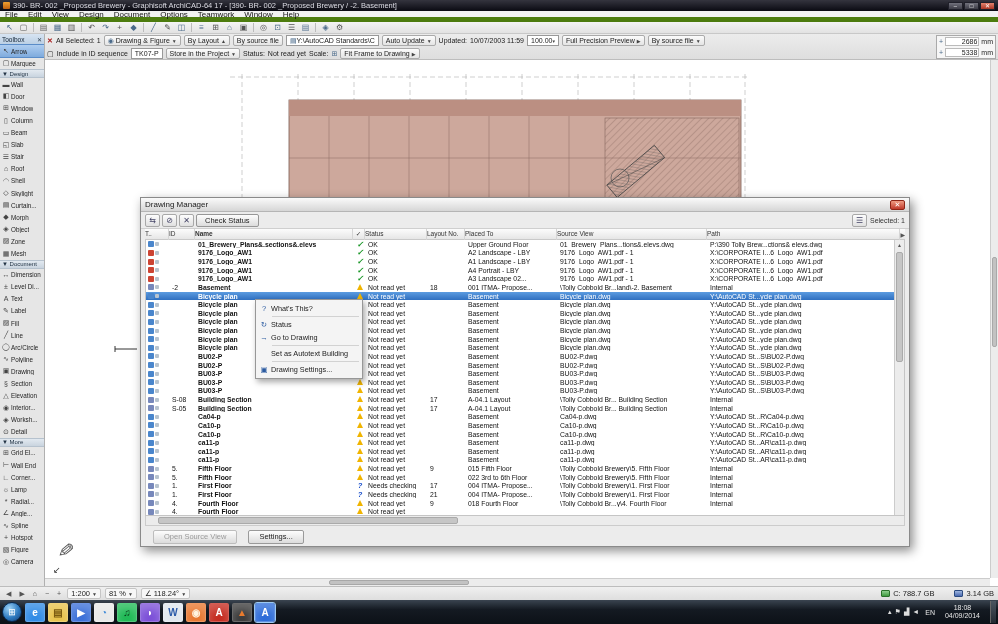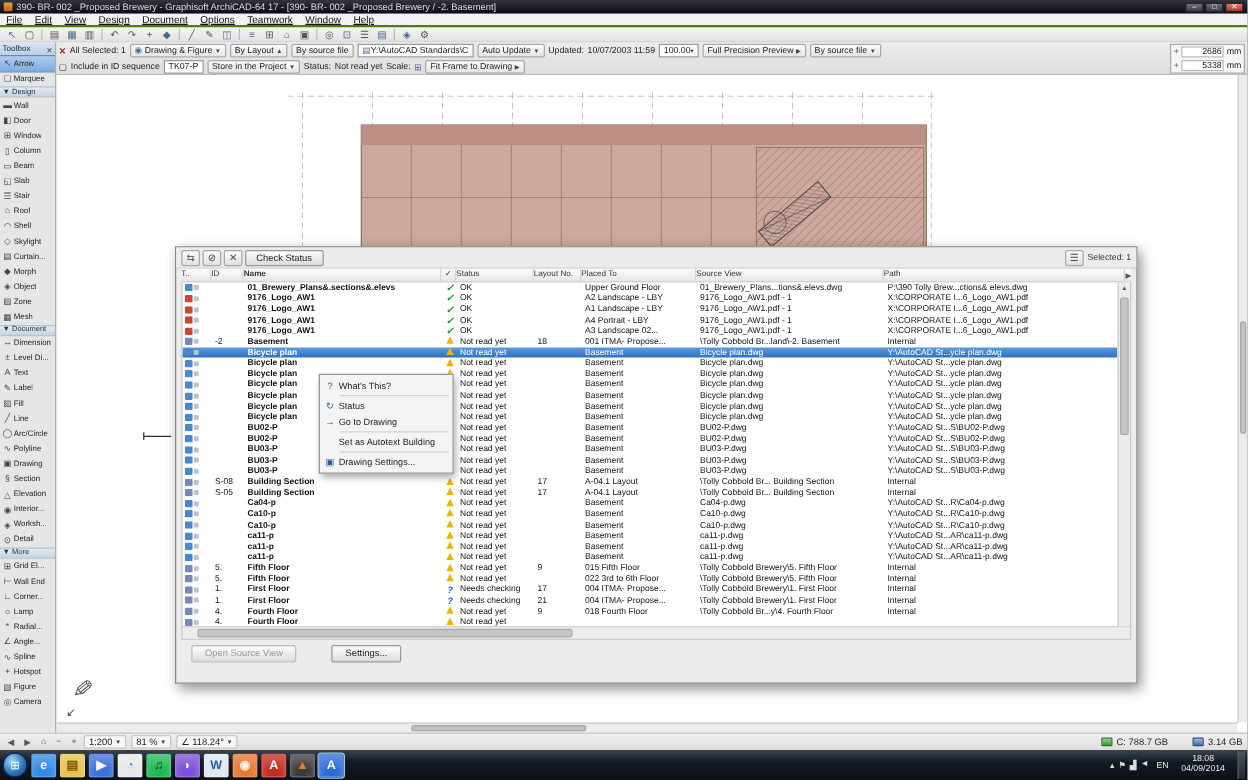--- a/index.html
+++ b/index.html
@@ -5,21 +5,21 @@
 *{margin:0;padding:0;box-sizing:border-box;}
 html,body{width:998px;height:624px;overflow:hidden;font-family:"Liberation Sans",sans-serif;background:#777;}
 .app{position:relative;width:998px;height:624px;background:#fff;}
 
 
 .titlebar{position:absolute;top:0;left:0;right:0;height:11px;background:linear-gradient(#34343e,#0a0a12);color:#dcdce4;font-size:7.5px;display:flex;align-items:center;padding:0 3px;white-space:nowrap;overflow:hidden;}
 .app-ic{width:7px;height:7px;background:linear-gradient(#f0a030,#c06010);border-radius:1px;margin-right:3px;flex:none;}
 .win-btns{margin-left:auto;display:flex;gap:1px;flex:none;}
 .win-btn{width:15px;height:8px;background:linear-gradient(#71717c,#3c3c46);border:1px solid #20202a;color:#fff;font-size:6px;line-height:6px;text-align:center;}
 .win-btn.close{background:linear-gradient(#e2836f,#aa3523);}
-.menubar{position:absolute;top:11px;left:0;right:0;height:11px;background:#f2f2f2;border-bottom:2px solid #4d7c0f;display:flex;align-items:center;font-size:8px;color:#111;text-decoration:underline;}
+.menubar{position:absolute;top:11px;left:0;right:0;height:11px;background:#f2f2f2;border-bottom:5px solid #4d7c0f;display:flex;align-items:center;font-size:8px;color:#111;}
 .menu-item{padding:0 5px;}
 .main-toolbar{position:absolute;top:22px;left:0;right:0;height:12px;background:linear-gradient(#f4f4f4,#e2e2e2);border-bottom:1px solid #c8c8c8;display:flex;align-items:center;padding:0 3px;gap:1px;}
 .tbtn{width:13px;height:11px;font-size:8px;line-height:10px;text-align:center;color:#555;border:1px solid transparent;border-radius:2px;}
 .tbtn:nth-child(odd){color:#4a6a8a;}
 .tsep{width:1px;height:9px;background:#bbb;margin:0 2px;}
 
 
 .infobar{position:absolute;top:34px;left:45px;right:0;height:26px;background:linear-gradient(#ececec,#dedede);border-bottom:1px solid #bdbdbd;font-size:7px;color:#222;padding-right:64px;}
 .inforow{display:flex;align-items:center;height:13px;padding:0 2px;gap:3px;white-space:nowrap;overflow:hidden;}
 .ib-btn{border:1px solid #aaa;background:linear-gradient(#fcfcfc,#e4e4e4);border-radius:2px;padding:0 3px;height:11px;line-height:10px;display:inline-flex;align-items:center;gap:2px;}
@@ -82,21 +82,21 @@
 .ic-ok{color:#149422;font-weight:bold;font-size:8px;}
 .ic-warn{display:inline-block;width:0;height:0;border-left:3.5px solid transparent;border-right:3.5px solid transparent;border-bottom:6.5px solid #f0b400;}
 .ic-chk{color:#2255cc;font-weight:bold;font-size:7.5px;}
 .tic{display:inline-block;width:6px;height:6px;border-radius:1px;flex:none;}
 .tic.dwg{background:#4a86cc;}
 .tic.pdf{background:#cc4433;}
 .tic.int{background:#7788bb;}
 .tic2{display:inline-block;width:4px;height:4px;background:#b9c4cf;border-radius:1px;flex:none;}
 .dlg-hscroll{height:10px;margin:0 4px;background:#ececec;border:1px solid #ccc;border-top:none;position:relative;}
 .dlg-hthumb{position:absolute;top:1px;bottom:1px;left:12px;width:300px;background:#c6c6c6;border:1px solid #aaa;border-radius:2px;}
-.dlg-footer{height:22px;display:flex;align-items:center;gap:28px;padding:0 12px;}
+.dlg-footer{height:22px;display:flex;align-items:center;gap:11px;padding:0 12px;}
 .foot-btn{height:14px;padding:0 10px;border:1px solid #9a9a9a;background:linear-gradient(#fdfdfd,#dcdcdc);font-size:7.5px;line-height:12px;border-radius:2px;color:#222;}
 .foot-btn.disabled{color:#9a9a9a;border-color:#bdbdbd;}
 
 
 .cmenu{position:absolute;left:255px;top:299px;width:108px;background:#f4f4f4;border:1px solid #979797;box-shadow:2px 3px 6px rgba(0,0,0,.35);z-index:20;padding:2px 1px;}
 .cm-item{display:flex;align-items:center;height:13px;font-size:7.3px;color:#222;}
 .cm-ic{width:14px;text-align:center;font-size:7.5px;color:#2a5aa0;flex:none;}
 .cm-lb{white-space:nowrap;overflow:hidden;}
 .cm-sep{height:1px;background:#d2d2d2;margin:1px 2px 1px 15px;}
 
@@ -473,20 +473,24 @@
     <span class="pencil-arrow">↙</span>
     <div class="vscroll">
         <div class="vthumb"></div>
       </div>
     <div class="hscroll">
         <div class="hthumb"></div>
       </div>
   </div>
 
   <div class="dialog">
+    <div class="dlg-title">
+      <span>Drawing Manager</span>
+      <span class="dlg-close">✕</span>
+    </div>
     <div class="dlg-toolbar">
       <span class="dbtn">⇆</span>
       <span class="dbtn">⊘</span>
       <span class="dbtn">✕</span>
       <button class="check-btn">Check Status</button>
       <span class="dlg-selected">
         <span class="dbtn">☰</span>
         <span>Selected: 1</span>
       </span>
     </div>

